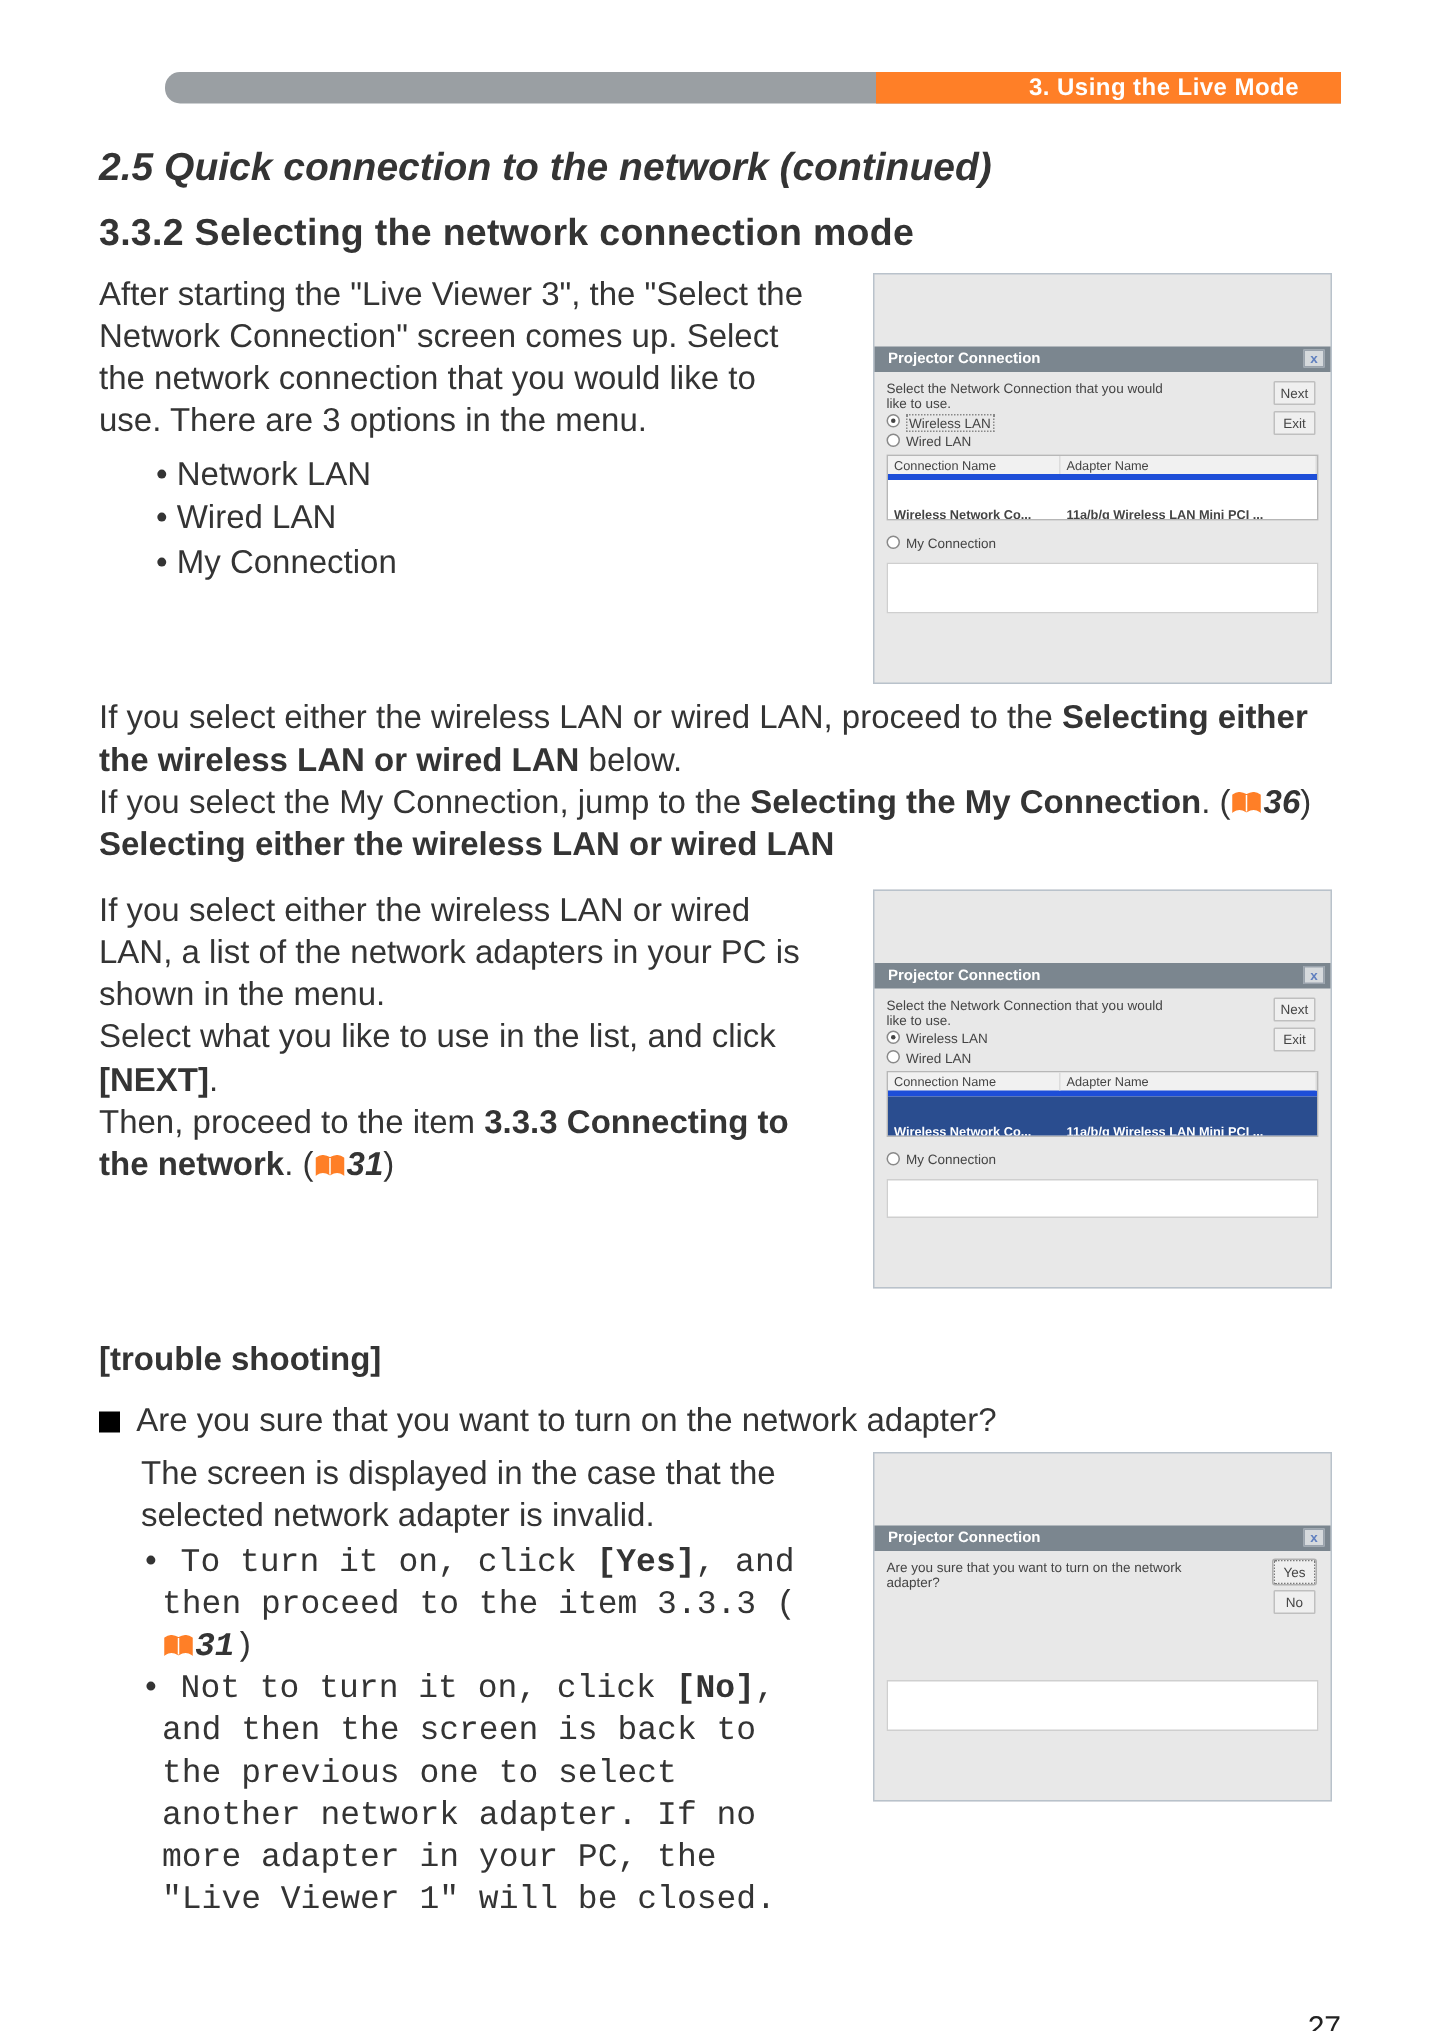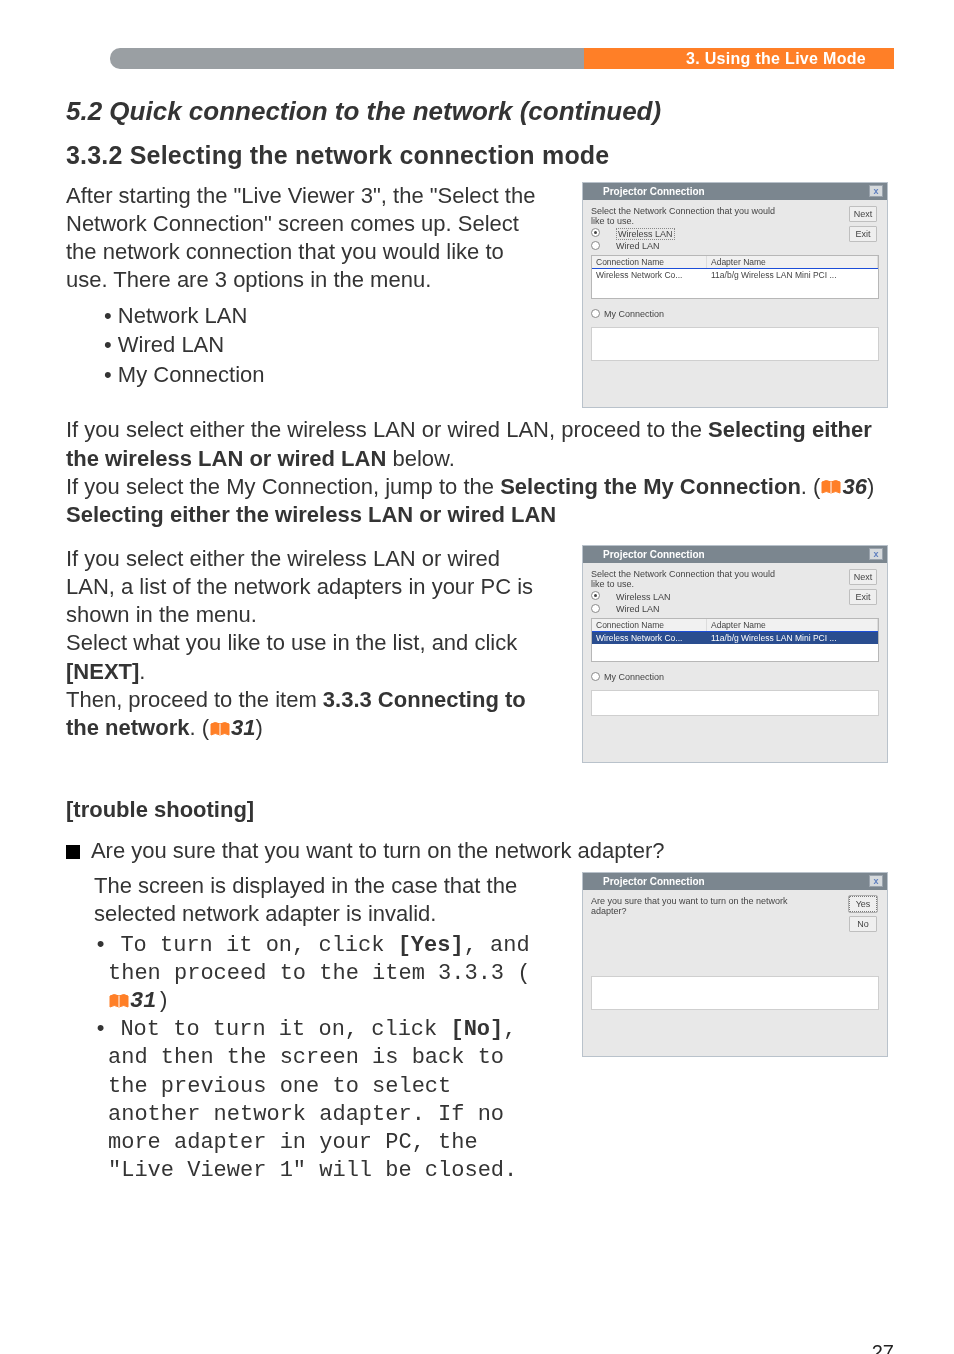--- a/index.html
+++ b/index.html
@@ -40,38 +40,38 @@
   ul.plain li { font-size: 22px; line-height: 1.35; }
   ul.plain li::before { content: none; }
   .after-float { clear: both; }
 
   .row1 { min-height: 230px; }
   .dialog-float { float: right; margin: 0 0 8px 16px; }
 
   
   .dialog { width: 306px; border: 1px solid #b9c2cb; background: var(--dialog-bg);
             font-size: 9px; color:#444; position: relative; padding-bottom: 40px; }
-  .dlg-title { background: var(--dialog-title); color:#fff; padding: 3px 20px; font-size: 10px; font-weight:bold; position: relative; }
+  .dlg-title { background: var(--dialog-title); color:#fff; padding: 3px 9px; font-size: 10px; font-weight:bold; position: relative; margin-top: 48px; }
   .dlg-close { position:absolute; right:4px; top:2px; width:14px; height:12px; background:#d6dadd;
                border:1px solid #9aa3ad; color:#5f7fbf; font-weight:bold; display:flex;
                align-items:center; justify-content:center; font-size:9px; cursor:default;}
   .dlg-body { padding: 6px 8px; position: relative; }
   .dlg-text { flex:1; font-size:9px; }
   .radio { display:inline-block; width:9px; height:9px; border:1px solid #8a8a8a; border-radius:50%; margin-right:4px; vertical-align:middle; position:relative; top:-1px; background:#fff; }
   .radio.checked::after { content:""; position:absolute; left:2px; top:2px; width:3px; height:3px; border-radius:50%; background:#444; }
   .opt { margin-top:2px; font-size:9px;}
-  .opt .lbl { vertical-align:middle;margin-left:12px; }
+  .opt .lbl { vertical-align:middle; }
   .opt .boxed { border:1px dotted #888; padding:0 1px;}
   .list-box { border:1px solid #b7b7b7; background:#fff; margin-top:4px; height:44px; overflow:hidden;}
-  .list-head { display:flex; border-bottom:1px solid #1d4ed8; background:#f1f1f1; }
+  .list-head { display:flex; border-bottom:4px solid #1d4ed8; background:#f1f1f1; }
   .list-head .col { padding:1px 4px; font-size:8.5px; border-right:1px solid #dcdcdc;}
   .col.cn { width: 115px; }
   .col.an { flex:1; }
   .list-row { display:flex; font-size:8.5px;}
-  .list-row .cell { padding:1px 4px;}
+  .list-row .cell { padding:18px 4px;font-weight:bold;}
   .list-row .cell.cn { width:115px; }
   .list-row .cell.an { flex:1; }
   .list-row.sel { background: var(--blue-sel); color:#fff; }
   .dlg-buttons { position:absolute; right:10px; top:6px; display:flex; flex-direction:column; gap:4px;}
   .winbtn { width:28px; height:16px; font-size:9px; background: var(--btn-face); border:1px solid var(--btn-border); display:flex; align-items:center; justify-content:center; border-radius:1px;}
   .winbtn.active { border:1px dotted #7a7a7a; outline:1px solid #b0b0b0; }
   .myconn { margin-top:10px; font-size:9px;}
   .dlg-whitespace { margin-top: 8px; height: 34px; background: #fff; border:1px solid #cfcfcf;}
 
   .dialog.narrow-bottom .dlg-whitespace { height: 26px; }
@@ -104,21 +104,21 @@
 
 <div class="page">
 
   <div class="hdr-bar">
     <div class="gray"></div>
     <div class="orange">3. Using the Live Mode</div>
   </div>
 
   <div class="content">
 
-    <h2 class="section-title">5.2 Quick connection to the network (continued)</h2>
+    <h2 class="section-title">2.5 Quick connection to the network (continued)</h2>
 
     <h3 class="subs">3.3.2 Selecting the network connection mode</h3>
 
     <div class="row1">
       <div class="dialog-float">
 
         <div class="dialog">
           <div class="dlg-title">
             <span>Projector Connection</span>
             <span class="dlg-close">x</span>

